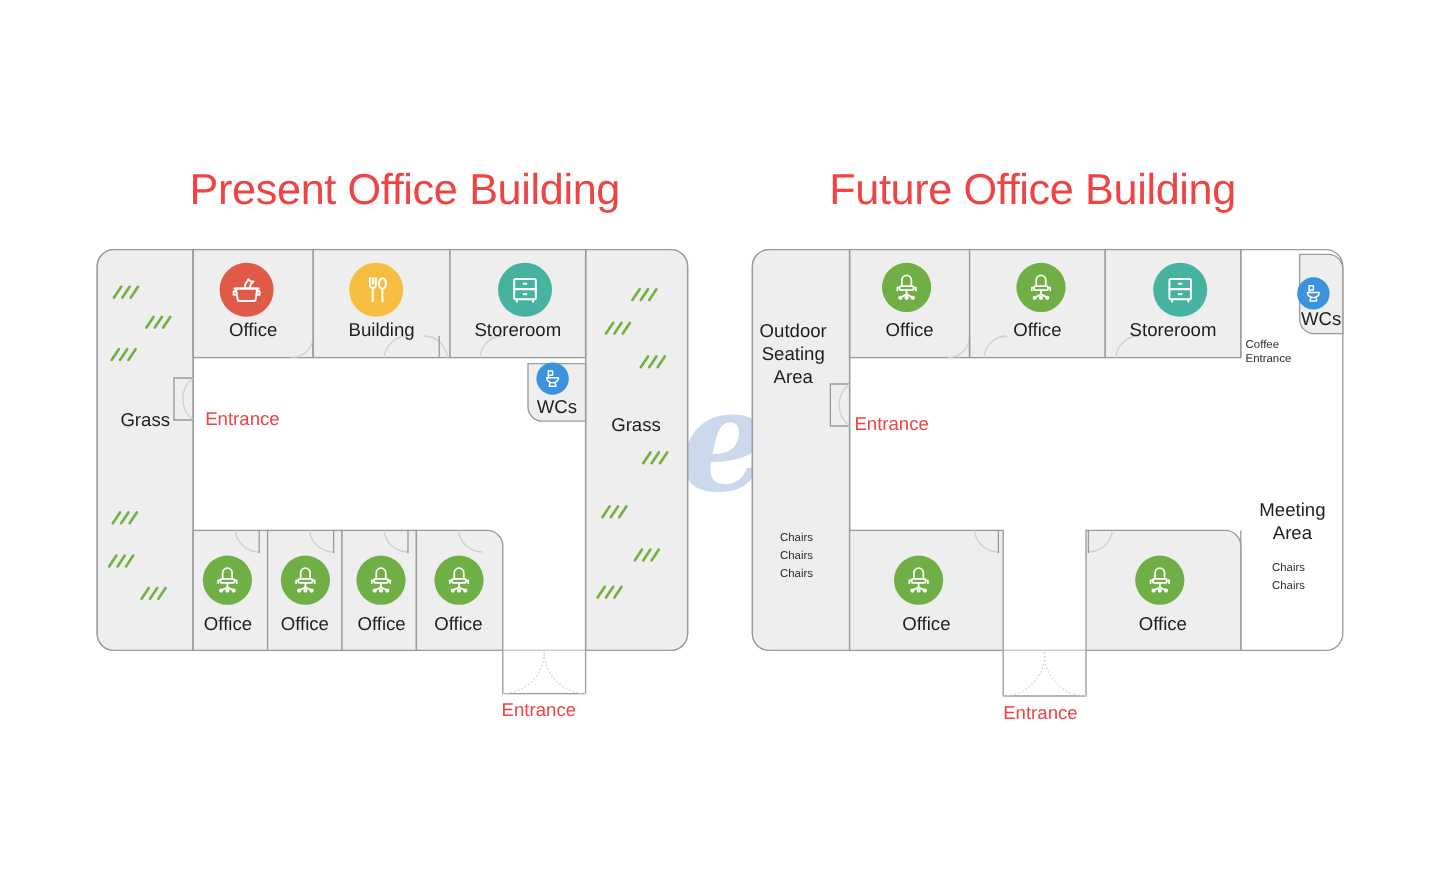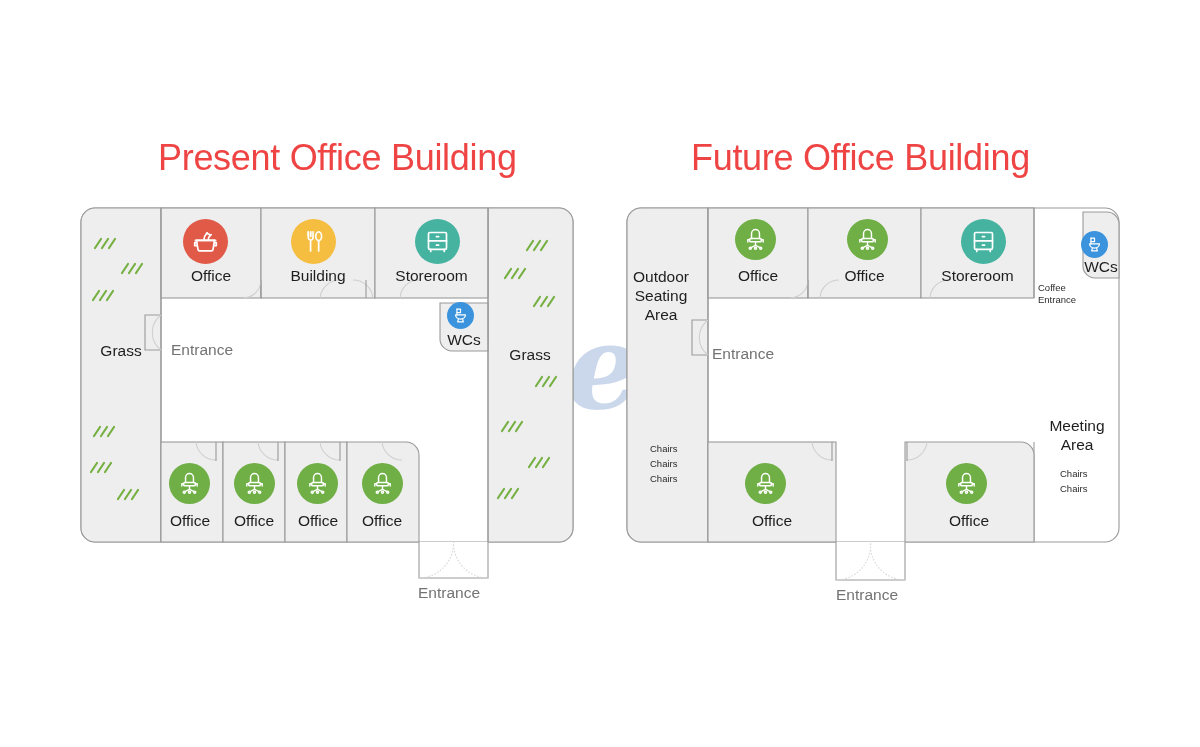--- a/index.html
+++ b/index.html
@@ -29,21 +29,21 @@
   .room-label.multi{white-space:normal;line-height:19px;}
   .small-label{
     position:absolute;font-size:9.5px;color:#2b2b2b;
     line-height:12px;text-align:left;white-space:nowrap;
   }
   .chairs-label{
     position:absolute;font-size:9.5px;color:#2b2b2b;
     line-height:15px;text-align:center;white-space:nowrap;
   }
   .entrance-label{
-    position:absolute;font-size:15.5px;color:#737373;white-space:nowrap;
+    position:absolute;font-size:15.5px;color:#ef4444;white-space:nowrap;
   }
 
   .icon-badge{
     position:absolute;border-radius:50%;
     display:flex;align-items:center;justify-content:center;
   }
   .icon-badge svg{display:block;}
 
   .watermark{
     position:absolute;

